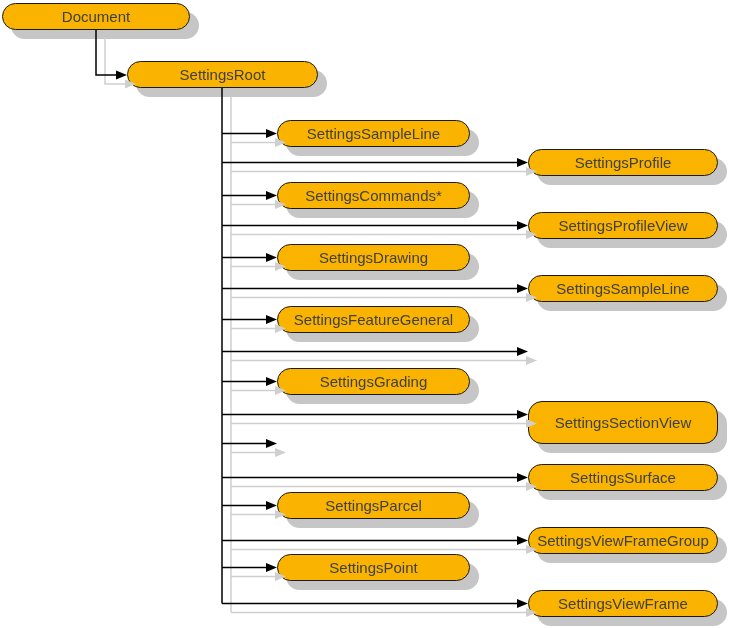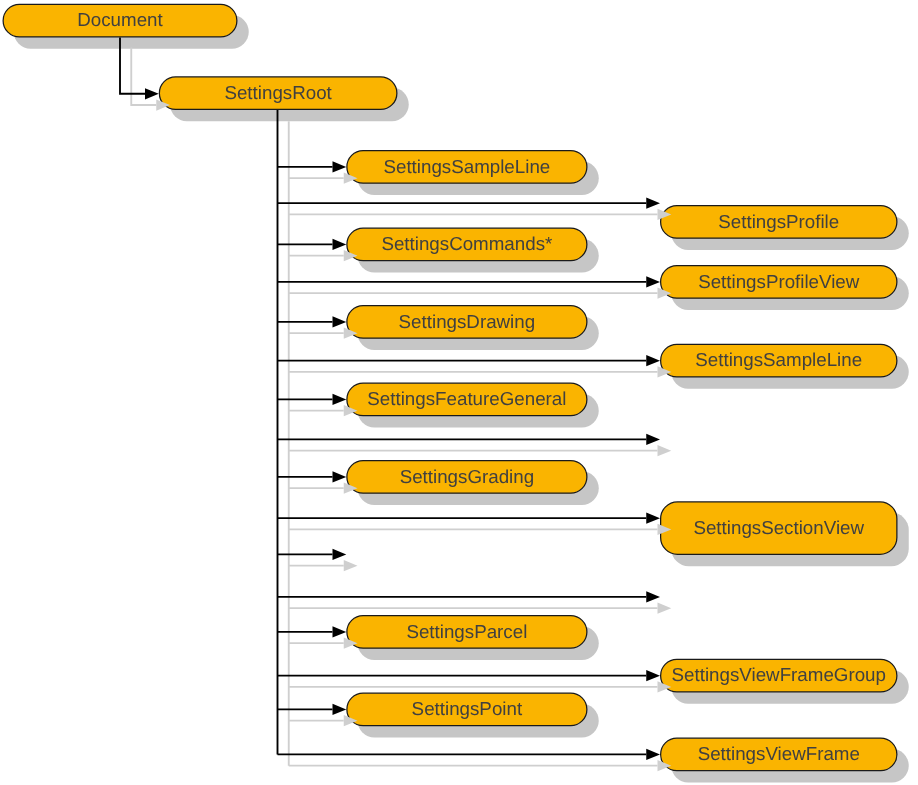--- a/index.html
+++ b/index.html
@@ -35,24 +35,25 @@
   <div id="node-layer">
       <div class="pill" style="left: 2px; top: 3px; width: 188px; height: 27px; background: rgb(250, 180, 0); border-color: rgb(26, 26, 26); box-shadow: rgb(198, 198, 198) 9px 9px 0px;">Document</div>
       <div class="pill" style="left: 127px; top: 61px; width: 191px; height: 27px; background: rgb(250, 180, 0); border-color: rgb(26, 26, 26); box-shadow: rgb(198, 198, 198) 9px 9px 0px;">SettingsRoot</div>
       <div class="pill" style="left: 277px; top: 120px; width: 193px; height: 27px; background: rgb(250, 180, 0); border-color: rgb(26, 26, 26); box-shadow: rgb(198, 198, 198) 9px 9px 0px;">SettingsSampleLine</div>
       <div class="pill" style="left: 277px; top: 182px; width: 193px; height: 27px; background: rgb(250, 180, 0); border-color: rgb(26, 26, 26); box-shadow: rgb(198, 198, 198) 9px 9px 0px;">SettingsCommands*</div>
       <div class="pill" style="left: 277px; top: 244px; width: 193px; height: 27px; background: rgb(250, 180, 0); border-color: rgb(26, 26, 26); box-shadow: rgb(198, 198, 198) 9px 9px 0px;">SettingsDrawing</div>
       <div class="pill" style="left: 277px; top: 306px; width: 193px; height: 27px; background: rgb(250, 180, 0); border-color: rgb(26, 26, 26); box-shadow: rgb(198, 198, 198) 9px 9px 0px;">SettingsFeatureGeneral</div>
       <div class="pill" style="left: 277px; top: 368px; width: 193px; height: 27px; background: rgb(250, 180, 0); border-color: rgb(26, 26, 26); box-shadow: rgb(198, 198, 198) 9px 9px 0px;">SettingsGrading</div>
       <div class="pill" style="left: 277px; top: 492px; width: 193px; height: 27px; background: rgb(250, 180, 0); border-color: rgb(26, 26, 26); box-shadow: rgb(198, 198, 198) 9px 9px 0px;">SettingsParcel</div>
       <div class="pill" style="left: 277px; top: 554px; width: 193px; height: 27px; background: rgb(250, 180, 0); border-color: rgb(26, 26, 26); box-shadow: rgb(198, 198, 198) 9px 9px 0px;">SettingsPoint</div>
-      <div class="pill" style="left: 528px; top: 164px; width: 190px; height: 27px; background: rgb(250, 180, 0); border-color: rgb(26, 26, 26); box-shadow: rgb(198, 198, 198) 9px 9px 0px;">SettingsProfile</div>
+      <div class="pill" style="left: 528px; top: 149px; width: 190px; height: 27px; background: rgb(250, 180, 0); border-color: rgb(26, 26, 26); box-shadow: rgb(198, 198, 198) 9px 9px 0px;">SettingsProfile</div>
       <div class="pill" style="left: 528px; top: 212px; width: 190px; height: 27px; background: rgb(250, 180, 0); border-color: rgb(26, 26, 26); box-shadow: rgb(198, 198, 198) 9px 9px 0px;">SettingsProfileView</div>
       <div class="pill" style="left: 528px; top: 275px; width: 190px; height: 27px; background: rgb(250, 180, 0); border-color: rgb(26, 26, 26); box-shadow: rgb(198, 198, 198) 9px 9px 0px;">SettingsSampleLine</div>
       <div class="pill" style="left: 528px; top: 401px; width: 190px; height: 43px; background: rgb(250, 180, 0); border-color: rgb(26, 26, 26); box-shadow: rgb(198, 198, 198) 9px 9px 0px;">SettingsSectionView</div>
+      <div class="pill" style="left: 528px; top: 464px; width: 190px; height: 27px; background: rgb(250, 180, 0); border-color: rgb(26, 26, 26); box-shadow: rgb(198, 198, 198) 9px 9px 0px;">SettingsSurface</div>
       <div class="pill" style="left: 528px; top: 527px; width: 190px; height: 27px; background: rgb(250, 180, 0); border-color: rgb(26, 26, 26); box-shadow: rgb(198, 198, 198) 9px 9px 0px;">SettingsViewFrameGroup</div>
       <div class="pill" style="left: 528px; top: 590px; width: 190px; height: 27px; background: rgb(250, 180, 0); border-color: rgb(26, 26, 26); box-shadow: rgb(198, 198, 198) 9px 9px 0px; text-align: right;">SettingsViewFrame</div>
     </div>
   <svg id="connector-layer" width="734" height="628" viewBox="0 0 734 628" xmlns="http://www.w3.org/2000/svg">
       <polyline points="105,38 105,84 125,84" fill="none" stroke="#CFCFCF" stroke-width="1.5"></polyline>
       <polygon points="136,84 125,79.5 125,88.5" fill="#CFCFCF"></polygon>
       <polyline points="231,97 231,612.5" fill="none" stroke="#CFCFCF" stroke-width="1.5"></polyline>
       <polyline points="231,142.5 275,142.5" fill="none" stroke="#CFCFCF" stroke-width="1.5"></polyline>
       <polygon points="286,142.5 275,138 275,147" fill="#CFCFCF"></polygon>
       <polyline points="231,204.5 275,204.5" fill="none" stroke="#CFCFCF" stroke-width="1.5"></polyline>

